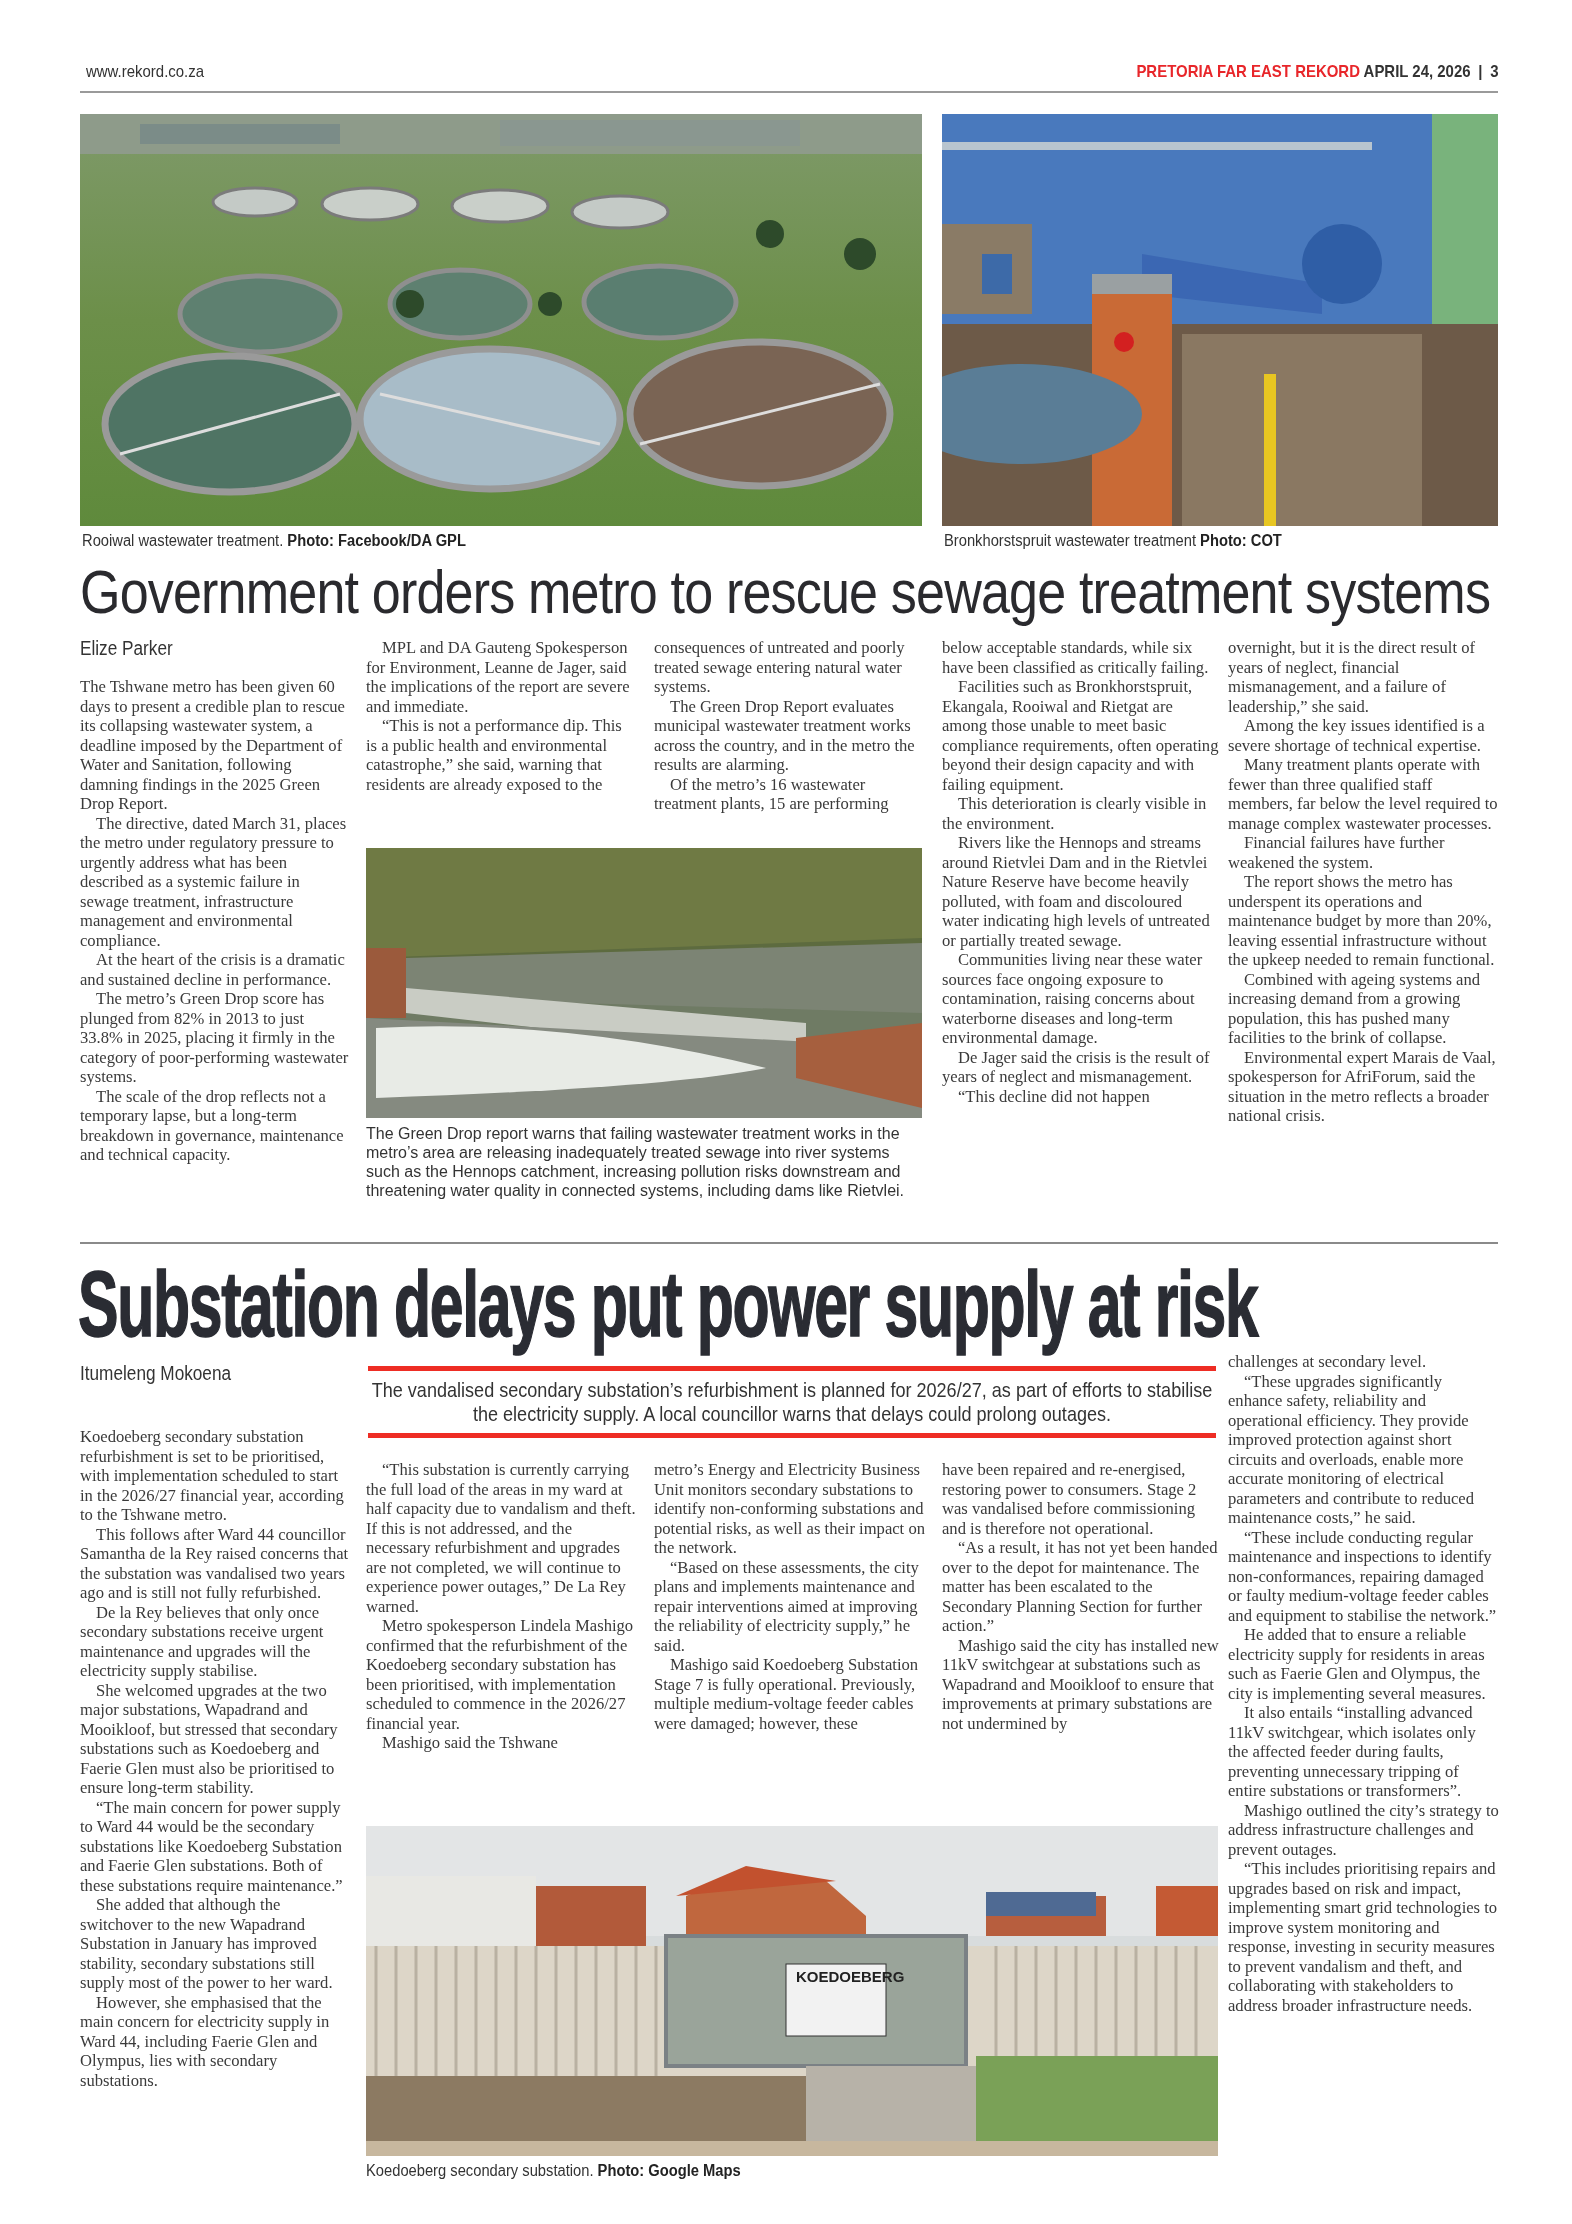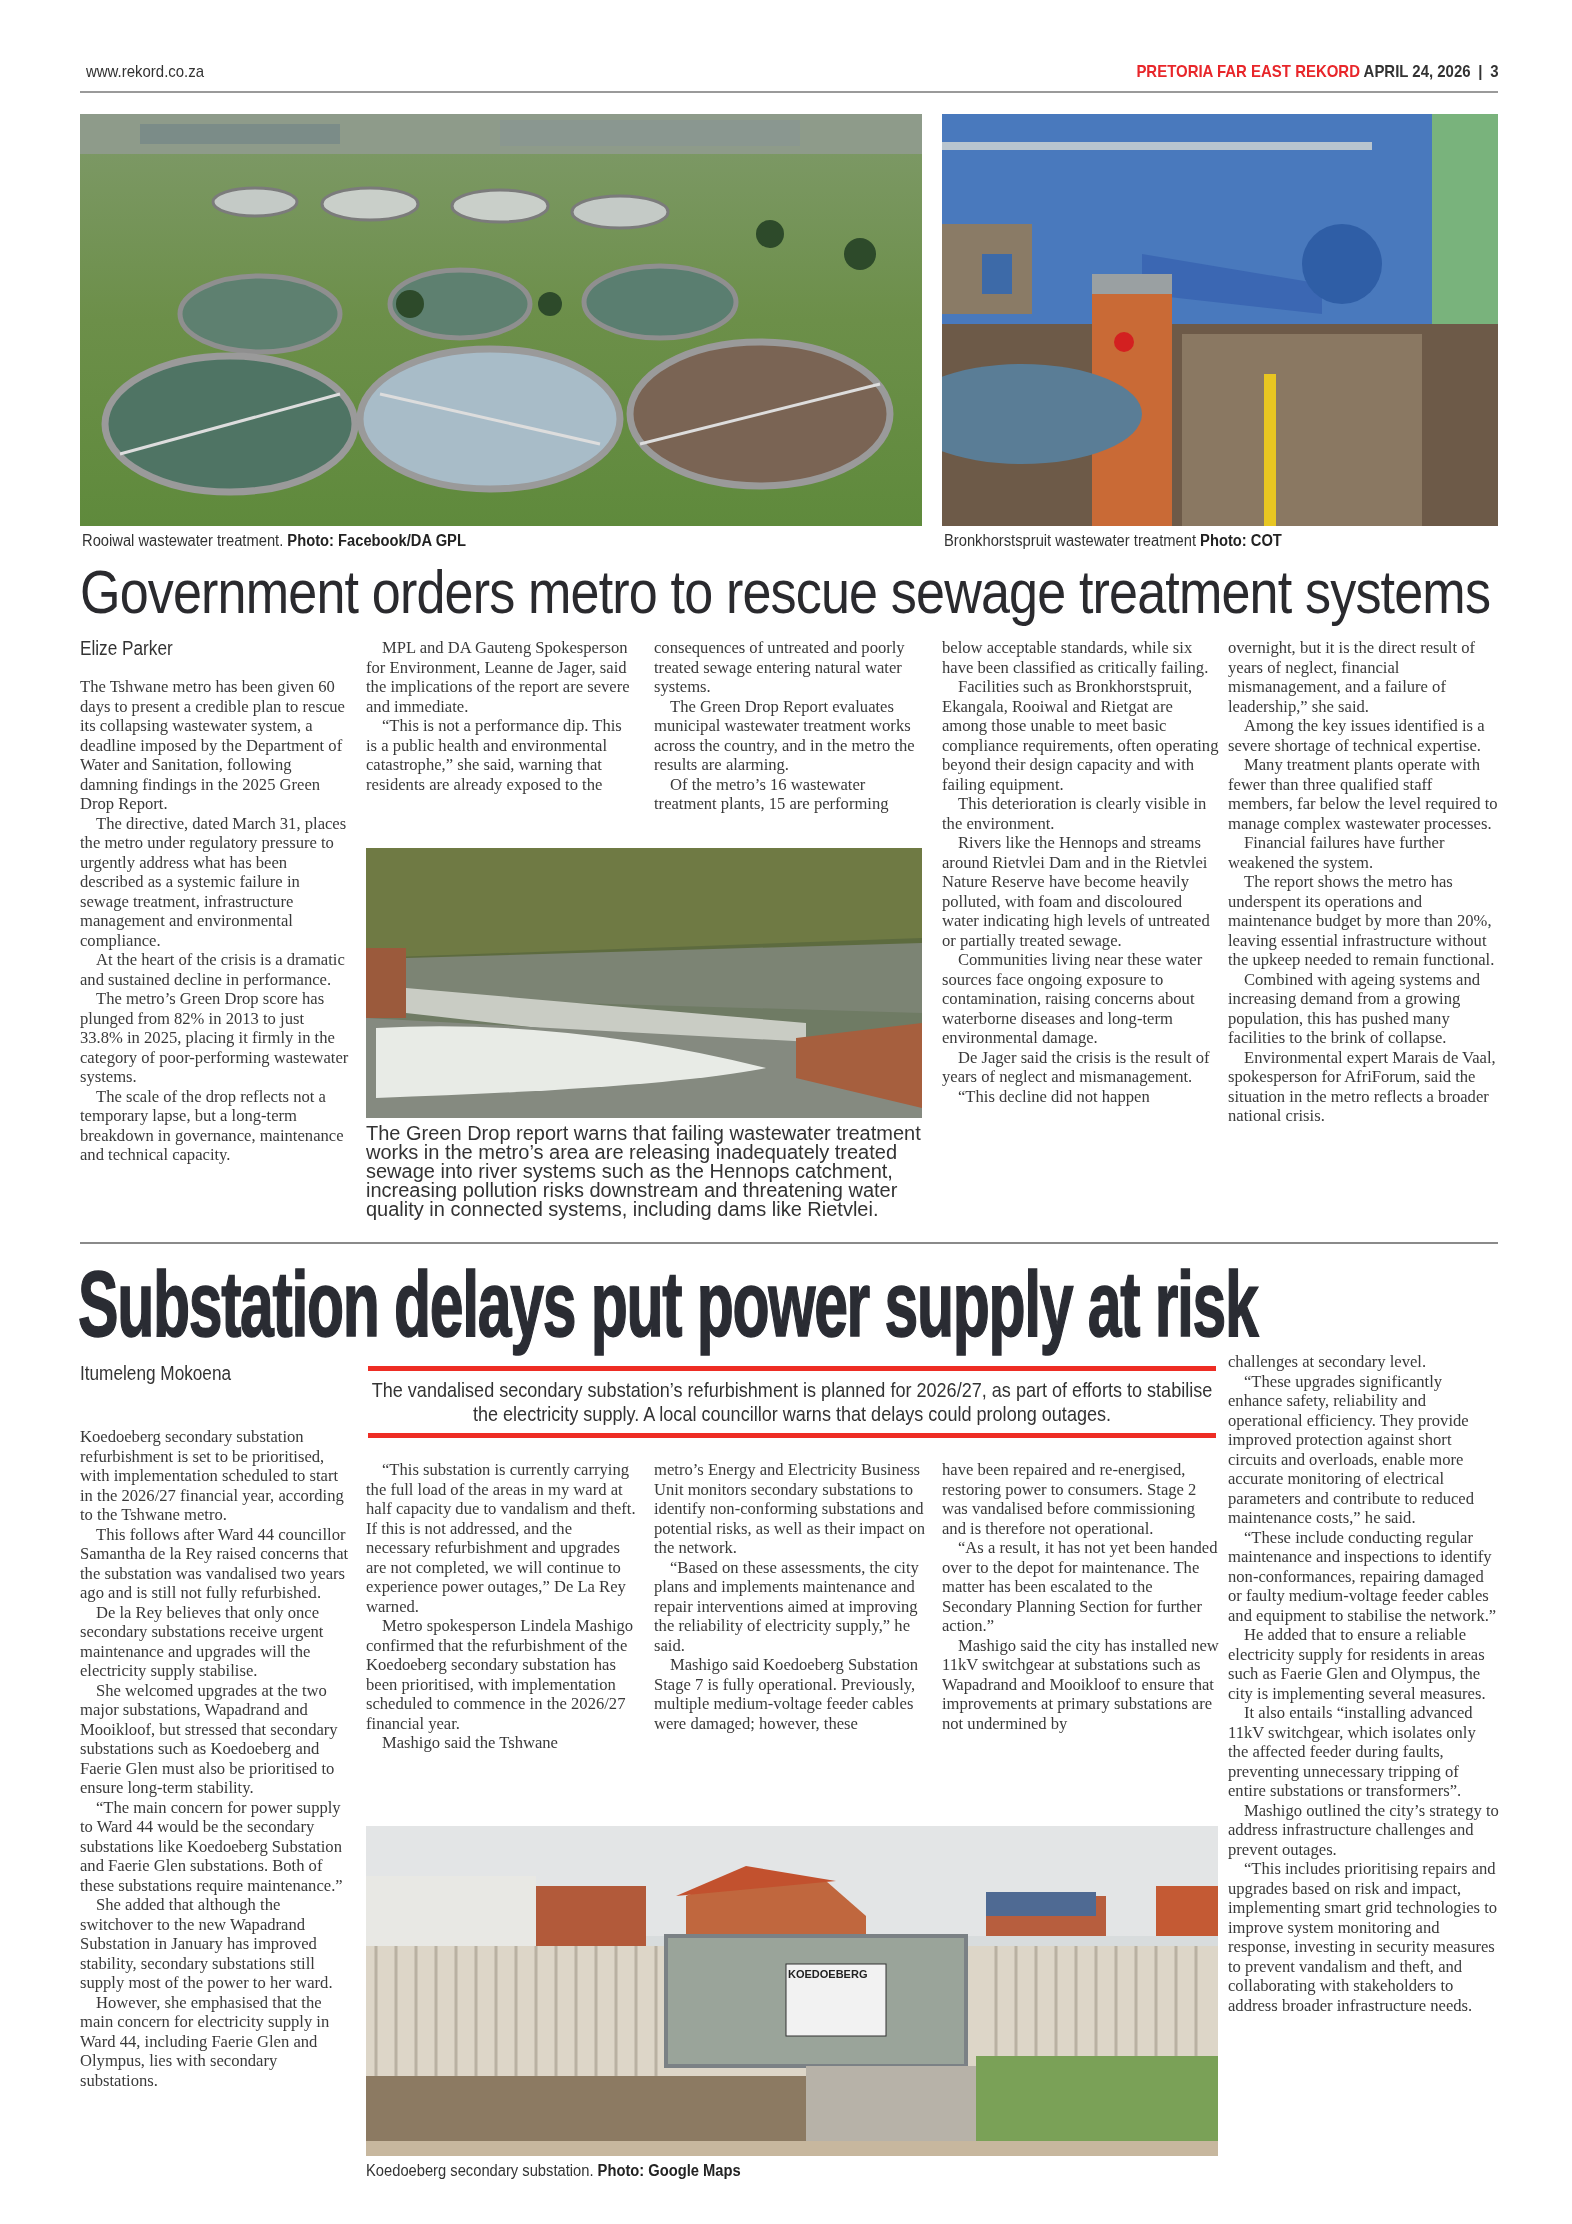--- a/index.html
+++ b/index.html
@@ -138,21 +138,21 @@
     <rect x="0" y="0" width="556" height="110" fill="#5d6b3f"></rect>
     <path d="M0 0 L556 0 L556 90 L0 110 Z" fill="#6f7a44"></path>
     <path d="M40 110 L556 95 L556 165 L40 150 Z" fill="#7c8474"></path>
     <path d="M40 140 L440 175 L440 210 L40 165 Z" fill="#c9ccc4"></path>
     <path d="M0 170 L556 200 L556 270 L0 270 Z" fill="#858a80"></path>
     <path d="M10 180 Q200 170 400 220 Q300 240 10 250 Z" fill="#e8ebe6"></path>
     <rect x="0" y="100" width="40" height="70" fill="#9b5a3c"></rect>
     <path d="M430 190 L556 175 L556 260 L430 230 Z" fill="#a65f3e"></path>
   </svg>
 </div>
-<div class="abs sans caption wrap" style="left:366px;top:1124px;width:556px;font-size:20px;">The Green Drop report warns that failing wastewater treatment works in the metro’s area are releasing inadequately treated sewage into river systems such as the Hennops catchment, increasing pollution risks downstream and threatening water quality in connected systems, including dams like Rietvlei.</div>
+<div class="abs sans caption wrap" style="left:366px;top:1124px;width:556px;font-size:16px;">The Green Drop report warns that failing wastewater treatment works in the metro’s area are releasing inadequately treated sewage into river systems such as the Hennops catchment, increasing pollution risks downstream and threatening water quality in connected systems, including dams like Rietvlei.</div>
 
 <div class="abs serif col" style="left:942px;top:638px;width:278px;">
   <p class="first">below acceptable standards, while six have been classified as critically failing.</p>
   <p>Facilities such as Bronkhorstspruit, Ekangala, Rooiwal and Rietgat are among those unable to meet basic compliance requirements, often operating beyond their design capacity and with failing equipment.</p>
   <p>This deterioration is clearly visible in the environment.</p>
   <p>Rivers like the Hennops and streams around Rietvlei Dam and in the Rietvlei Nature Reserve have become heavily polluted, with foam and discoloured water indicating high levels of untreated or partially treated sewage.</p>
   <p>Communities living near these water sources face ongoing exposure to contamination, raising concerns about waterborne diseases and long-term environmental damage.</p>
   <p>De Jager said the crisis is the result of years of neglect and mismanagement.</p>
   <p>“This decline did not happen</p>
 </div>
@@ -257,18 +257,18 @@
         <line x1="830" y1="120" x2="830" y2="250"></line>
     </g>
     <rect x="300" y="110" width="300" height="130" fill="#9aa49a"></rect>
     <rect x="300" y="110" width="300" height="130" fill="none" stroke="#7b8185" stroke-width="4"></rect>
     <rect x="420" y="138" width="100" height="72" fill="#f2f2f2" stroke="#333" stroke-width="1"></rect>
     <rect x="0" y="250" width="610" height="80" fill="#8c7a62"></rect>
     <rect x="440" y="240" width="220" height="90" fill="#b7b2a8"></rect>
     <rect x="610" y="230" width="242" height="100" fill="#7aa157"></rect>
     <rect x="0" y="315" width="852" height="15" fill="#c7b79e"></rect>
   </svg>
-  <div class="abs sans" style="left:422px;top:142px;font-size:11px;font-weight:bold;color:#222;">KOEDOEBERG</div>
+  <div class="abs sans" style="left:422px;top:142px;font-size:15px;font-weight:bold;color:#222;padding-left:8px;">KOEDOEBERG</div>
 </div>
 <div class="abs sans caption" style="left:366px;top:2162px;">
   <span>Koedoeberg secondary substation.</span>
   <b>Photo: Google Maps</b>
 </div>
 
 </body></html>

